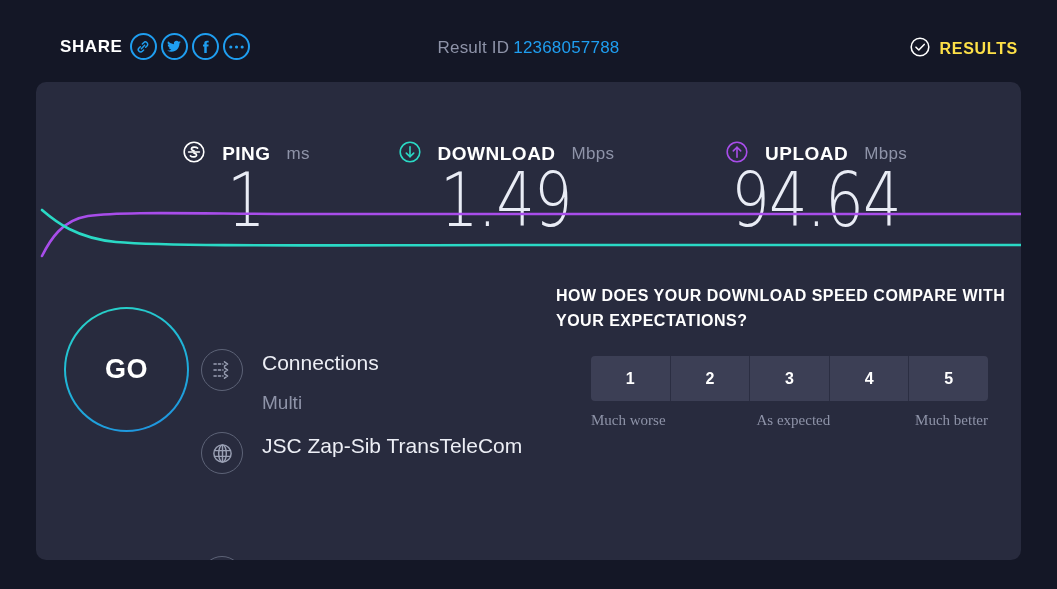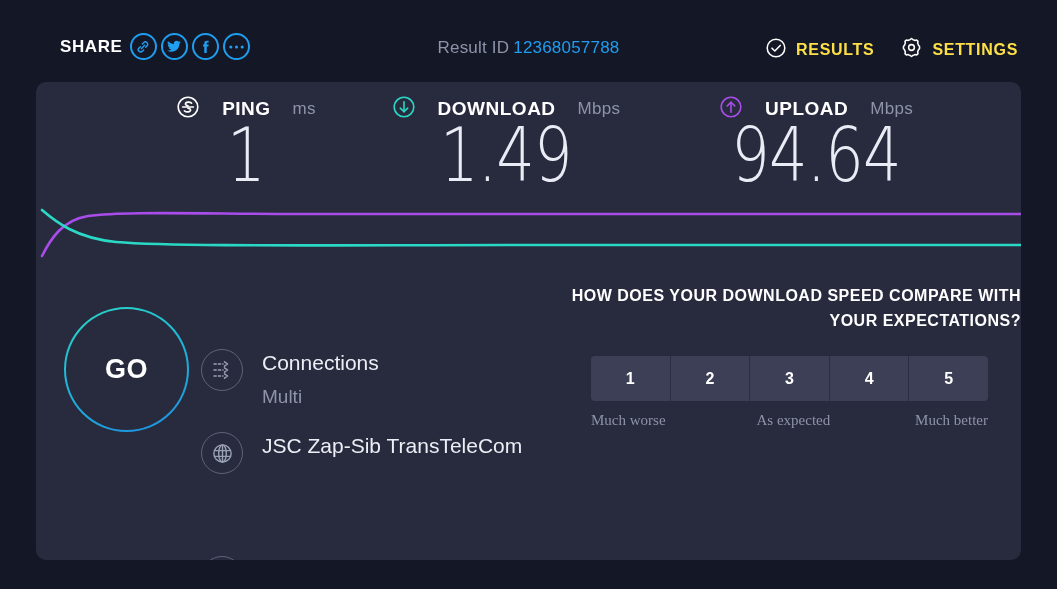--- a/index.html
+++ b/index.html
@@ -102,22 +102,23 @@
     text-align: center;
   }
   .metric-ping   { left: 86px;  width: 248px; }
   .metric-down   { left: 320px; width: 300px; }
   .metric-up     { left: 630px; width: 300px; }
 
   .metric-head {
     display: flex;
     align-items: center;
     justify-content: center;
-    gap: 22px;
+    gap: 16px;
     height: 26px;
+    margin-top: 45px;
   }
   .metric-head .m-ico { display: block; }
   .metric-name {
     font-size: 19px;
     font-weight: bold;
     color: #ffffff;
     letter-spacing: 0.5px;
   }
   .metric-unit {
     font-size: 17px;
@@ -197,41 +198,41 @@
   .info-title {
     font-size: 21px;
     color: #eceef5;
     line-height: 1.42;
     text-align: right;
   }
   .info-sub {
     font-size: 19px;
     color: #8e93a8;
     line-height: 1.5;
-    margin-top: 5px;
+    margin-top: 11px;
   }
   .info-link {
     font-size: 19px;
     color: #1f9ef0;
     line-height: 1.5;
     margin-top: 1px;
     cursor: pointer;
   }
 
   
   .survey {
     position: absolute;
     left: 520px; top: 0;
     width: 465px;
   }
   .survey-q {
     position: absolute;
     left: 0; top: 20px;
     width: 465px;
-    text-align: right;
+    text-align: left;
     color: #ffffff;
     font-size: 16px;
     font-weight: bold;
     letter-spacing: 0.5px;
     line-height: 1.55;
   }
   .rating {
     position: absolute;
     left: 35px; top: 92px;
     width: 397px;
@@ -311,29 +312,20 @@
     <div class="topnav-item">
       <span>
         <svg width="22" height="22" viewBox="0 0 24 24" fill="none" stroke="#ffffff" stroke-width="1.7" stroke-linecap="round" stroke-linejoin="round">
           <circle cx="12" cy="12" r="9.6"></circle>
           <path d="M7.6 12.2 10.7 15.3 16.6 9.2"></path>
         </svg>
       </span>
       <span>RESULTS</span>
     </div>
 
-    <div class="topnav-item">
-      <span>
-        <svg width="23" height="23" viewBox="0 0 24 24" fill="none" stroke="#ffffff" stroke-width="1.6" stroke-linejoin="round">
-          <circle cx="12" cy="12" r="3"></circle>
-          <path d="M12 2.6l1.6 1.2a8 8 0 0 1 1.9.8l1.9-.4 1.4 1.4-.4 1.9a8 8 0 0 1 .8 1.9l1.2 1.6v2l-1.2 1.6a8 8 0 0 1-.8 1.9l.4 1.9-1.4 1.4-1.9-.4a8 8 0 0 1-1.9.8L12 21.4l-1.6-1.2a8 8 0 0 1-1.9-.8l-1.9.4-1.4-1.4.4-1.9a8 8 0 0 1-.8-1.9L3.6 13v-2l1.2-1.6a8 8 0 0 1 .8-1.9l-.4-1.9 1.4-1.4 1.9.4a8 8 0 0 1 1.9-.8z"></path>
-        </svg>
-      </span>
-      <span>SETTINGS</span>
-    </div>
   </div>
 </div>
 
 <div class="panel">
 
   <div class="metrics">
 
     <div class="metric metric-ping">
       <div class="metric-head">
         <span class="m-ico">

